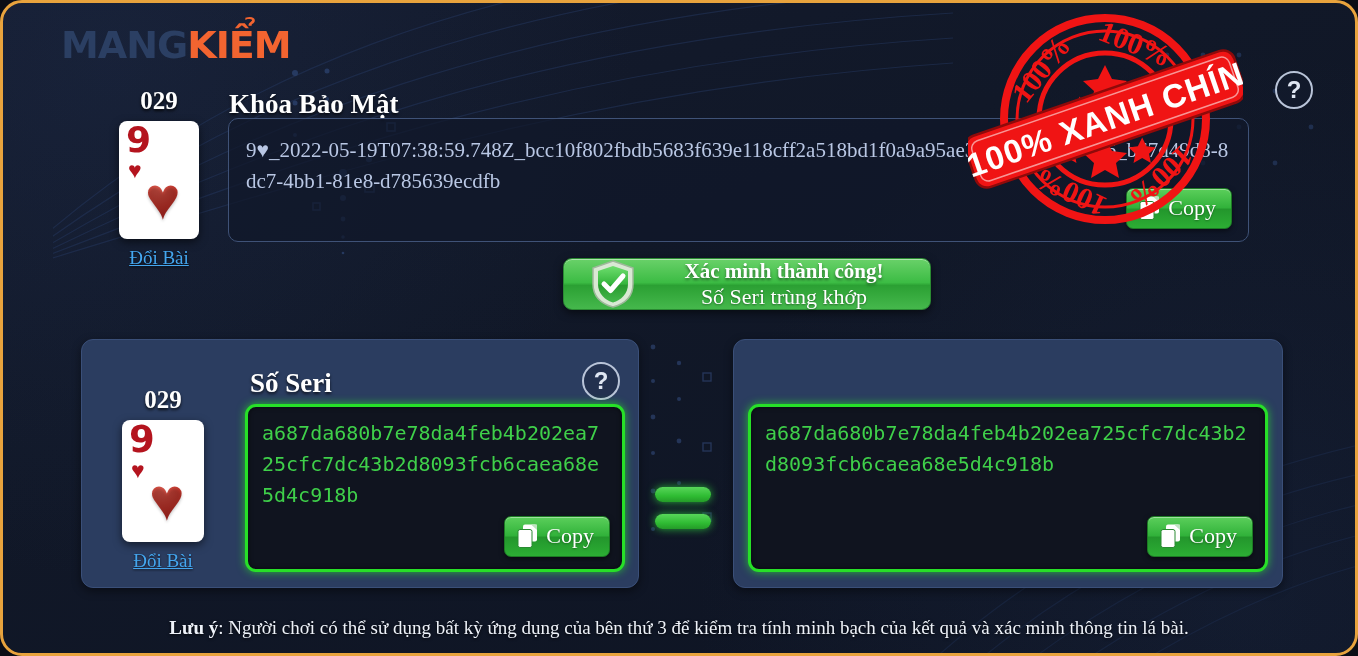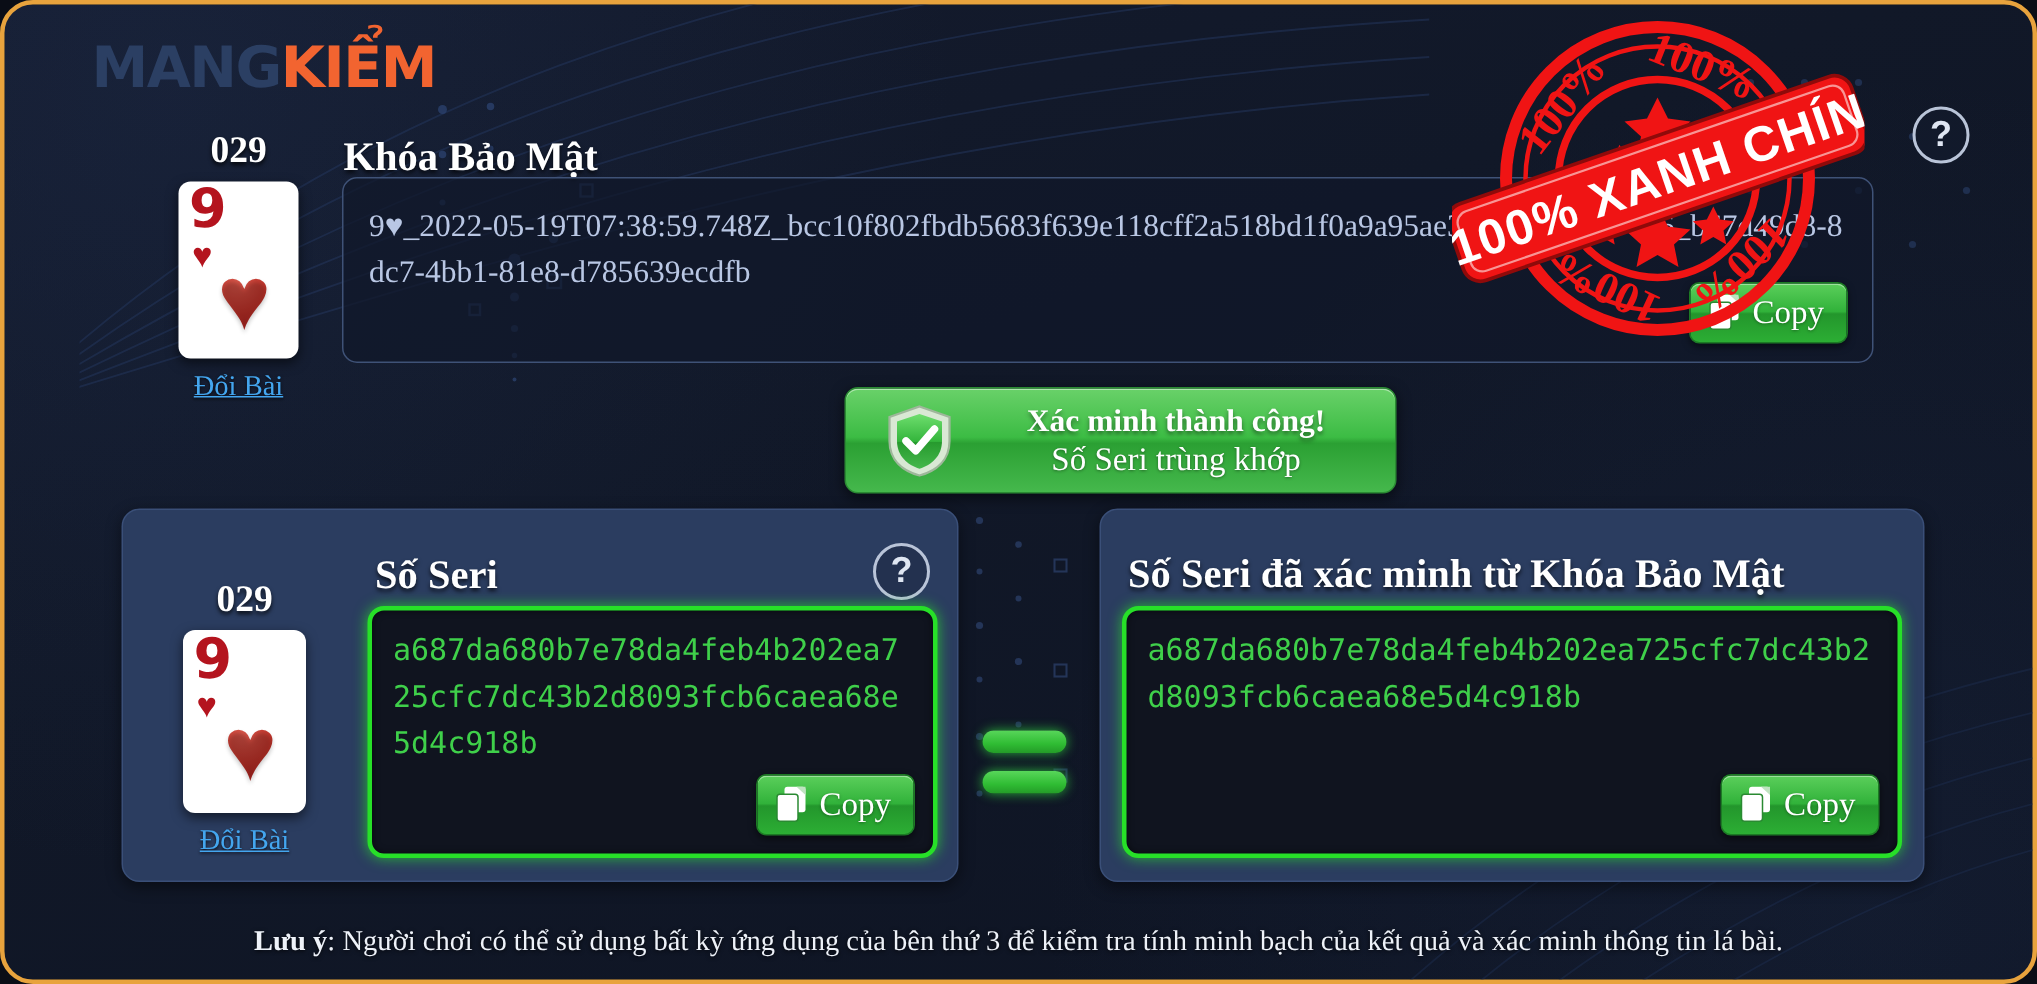--- a/index.html
+++ b/index.html
@@ -116,21 +116,21 @@
     border: 1px solid #1c7a24;
     box-shadow: 0 2px 5px rgba(0,0,0,.5), inset 0 1px 0 rgba(255,255,255,.4);
     color: #ffffff; font-size: 22px; cursor: pointer;
     text-shadow: 0 1px 2px rgba(0,0,0,.35);
   }
   .copy-icon { width: 22px; height: 24px; position: relative; display:inline-block; }
   #key-copy { position: absolute; right: 16px; bottom: 12px; }
   
   #verify-banner {
     position: absolute; left: 560px; top: 255px;
-    width: 368px; height: 71px;
+    width: 368px; height: 52px;
     border-radius: 9px;
     background: linear-gradient(180deg, #69d169 0%, #3cbc44 47%, #2ba033 53%, #45b84c 100%);
     border: 1px solid #2a8a32;
     box-shadow: 0 3px 9px rgba(0,0,0,.55), inset 0 1px 0 rgba(255,255,255,.45);
     display: flex; align-items: center; padding-left: 26px; gap: 12px;
   }
   .shield { width: 46px; height: 50px; flex: none; }
   .vb-text { display: flex; flex-direction: column; align-items: center; flex: 1; margin-right: 10px;}
   .vb-title { color: #ffffff; font-size: 21px; font-weight: bold; text-shadow: 0 2px 3px rgba(0,0,0,.45); }
   .vb-sub { color: #ffffff; font-size: 22px; text-shadow: 0 1px 2px rgba(0,0,0,.4); }
@@ -369,21 +369,20 @@
       </div>
     </div>
   </div>
 
   <div id="equals" title="=">
     <div class="eq-bar"></div>
     <div class="eq-bar"></div>
   </div>
 
   <div class="panel" id="panel-right">
-    <div class="section-label" style="position:absolute;left:18px;top:27px;">Số Seri đã xác minh từ Khóa Bảo Mật</div>
     <div class="serial-box" style="left:14px;top:64px;width:520px;height:168px;">
       <div class="serial-text">a687da680b7e78da4feb4b202ea725cfc7dc43b2d8093fcb6caea68e5d4c918b</div>
       <div class="copy-btn" style="position:absolute;right:12px;bottom:12px;">
         <span class="copy-icon">
           <svg viewBox="0 0 22 24" width="22" height="24">
             <rect x="6" y="0.5" width="14" height="17" rx="2" fill="#ffffff"></rect>
             <path d="M14 0.5 L20 0.5 L20 6 Z" fill="#bfe3c0"></path>
             <rect x="1" y="5.5" width="14" height="18" rx="2" fill="#ffffff" stroke="#2a8a32" stroke-width="1"></rect>
           </svg>
         </span>

